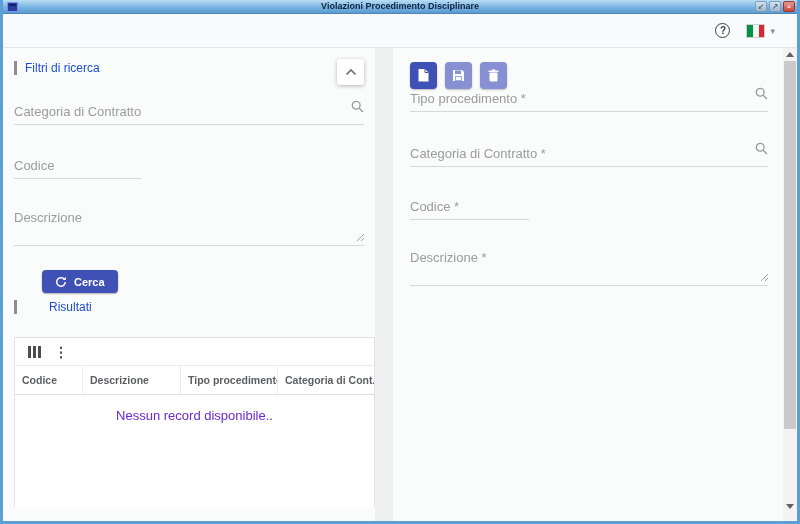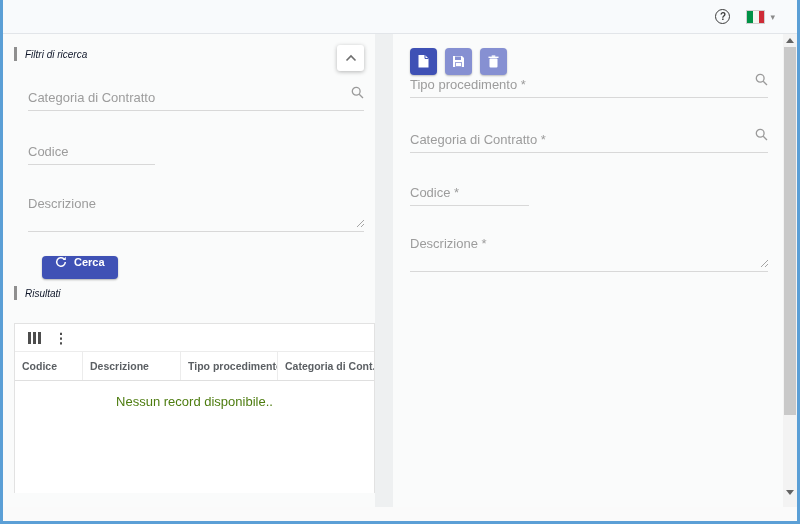--- a/index.html
+++ b/index.html
@@ -54,71 +54,71 @@
   
   .content{ height:473px; display:flex; background:#eef0f1; }
   .panel{ background:#fafbfb; overflow:hidden; }
   .panel.left{ width:372px; }
   .panel-gap{ width:18px; }
   .panel.right{ width:390px; }
 
   
   .section-header{ display:flex; align-items:center; margin:13px 0 0 11px; position:relative; }
   .accent{ width:3px; height:14px; background:#8f8f8f; margin-right:8px; }
-  .section-title{ font-size:10px; color:#0f172a;font-style:italic; }
+  .section-title{ font-size:12px; color:#1d4ed8; }
   .collapse-btn{
     position:absolute; right:11px; top:-2px; width:27px; height:26px; background:#fff;
     border:none; border-radius:3px; box-shadow:0 1px 4px rgba(0,0,0,.28);
     display:flex; align-items:center; justify-content:center; cursor:pointer;
   }
 
   
-  .field{ position:relative; margin-left:25px; margin-right:11px; }
+  .field{ position:relative; margin-left:11px; margin-right:11px; }
   .field input, .field textarea{
     width:100%; background:transparent; border:none; outline:none;
     border-bottom:1px solid #d8d8d8; font-family:"Liberation Sans",sans-serif;
     font-size:13px; color:#444; padding:2px 0 5px 0;
   }
   .field input::placeholder, .field textarea::placeholder{ color:#9c9c9c; opacity:1; }
   .field.short input{ width:127px; }
   .field textarea{ height:40px; resize:none; padding-top:4px; }
   .search-glyph{ position:absolute; right:0; bottom:8px; }
   .resize-grip{ position:absolute; right:-1px; bottom:4px; }
 
   .lp-f1{ margin-top:27px; }
   .lp-f2{ margin-top:31px; }
   .lp-f3{ margin-top:27px; }
 
   
   .btn-row{ display:flex; gap:9px; margin:20px 0 0 39px; }
   .btn{
-    display:flex; align-items:flex-start; gap:7px; height:23px; padding:0 13px;
+    display:flex; align-items:center; gap:7px; height:23px; padding:0 13px;
     background:var(--primary,#3f51b5); color:#fff; border:none; border-radius:4px;
     font-family:"Liberation Sans",sans-serif; font-size:11px; font-weight:bold; cursor:pointer;
     box-shadow:0 1px 2px rgba(0,0,0,.3);
   }
 
-  .results-header{ margin-top:7px; }
+  .results-header{ margin-top:7px;gap:24px; }
 
   
   .table-card{
     margin:23px 0 0 11px; width:361px; height:170px;
     background:#fff; border:1px solid #e2e2e2; border-bottom:none;
   }
   .table-toolbar{ height:27px; display:flex; align-items:center; gap:13px; padding-left:13px; }
   .columns-icon{ display:flex; gap:2px; cursor:pointer; }
   .columns-icon i{ width:3px; height:12px; background:#4d4d4d; }
   .kebab{ font-size:14px; font-weight:bold; color:#4d4d4d; cursor:pointer; line-height:12px; }
   .grid-head{ display:flex; border-top:1px solid #ececec; border-bottom:1px solid #dfdfdf; height:30px; }
   .grid-head .cell{
     font-size:10.5px; font-weight:bold; color:#5b5f63; line-height:29px;
     padding-left:7px; border-right:1px solid #ececec; overflow:hidden; white-space:nowrap; cursor:pointer;
   }
   .c0{width:68px;} .c1{width:98px;} .c2{width:97px; text-align:center;} .c3{width:96px; border-right:none !important;}
-  .grid-empty{ text-align:center; font-size:13px; color:#4d7c0f; padding-top:13px; }
+  .grid-empty{ text-align:center; font-size:13px; color:#6d28d9; padding-top:13px; }
 
   
   .rp-toolbar{ display:flex; gap:8px; margin:14px 0 0 17px; }
   .tool-btn{
     width:27px; height:27px; border:none; border-radius:4px; cursor:pointer;
     background:var(--primary-disabled,#8690d2); display:flex; align-items:center; justify-content:center;
     box-shadow:0 1px 2px rgba(0,0,0,.25);
   }
   .tool-btn.enabled{ background:var(--primary,#3f51b5); }
   .rp-field{ margin-left:17px; margin-right:15px; }
@@ -135,20 +135,29 @@
   .tri-down{ width:0; height:0; border-left:4px solid transparent; border-right:4px solid transparent; border-top:5px solid #636363; }
   .sb-thumb{ width:12px; height:368px; background:#c9c9c9; cursor:grab; }
   .sb-track{ flex:1; }
   .sb-bottom-pad{ height:8px; }
 </style>
 </head>
 <body>
 
 <div class="window">
 
+  <div class="titlebar">
+    <span class="app-icon"></span>
+    <div class="titlebar-title">Violazioni Procedimento Disciplinare</div>
+    <div class="win-controls">
+      <div class="win-btn">↙</div>
+      <div class="win-btn">↗</div>
+      <div class="win-btn close">×</div>
+    </div>
+  </div>
 
   <div class="headerband">
     <div class="help-icon">?</div>
     <div class="lang">
       <span class="flag">
           <i class="g"></i>
           <i class="w"></i>
           <i class="r"></i>
         </span>
       <span class="caret">▾</span>

